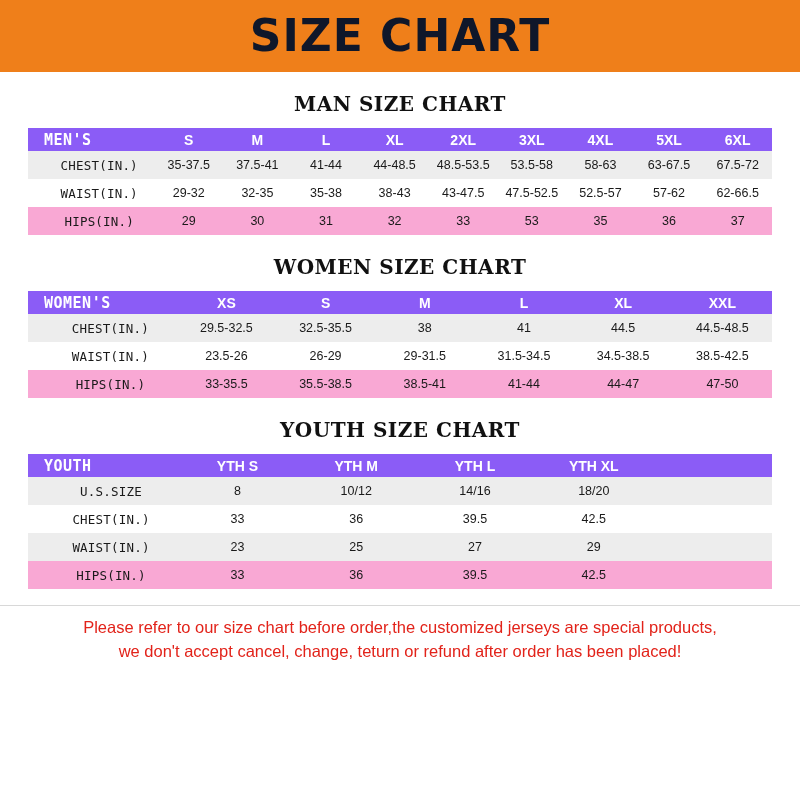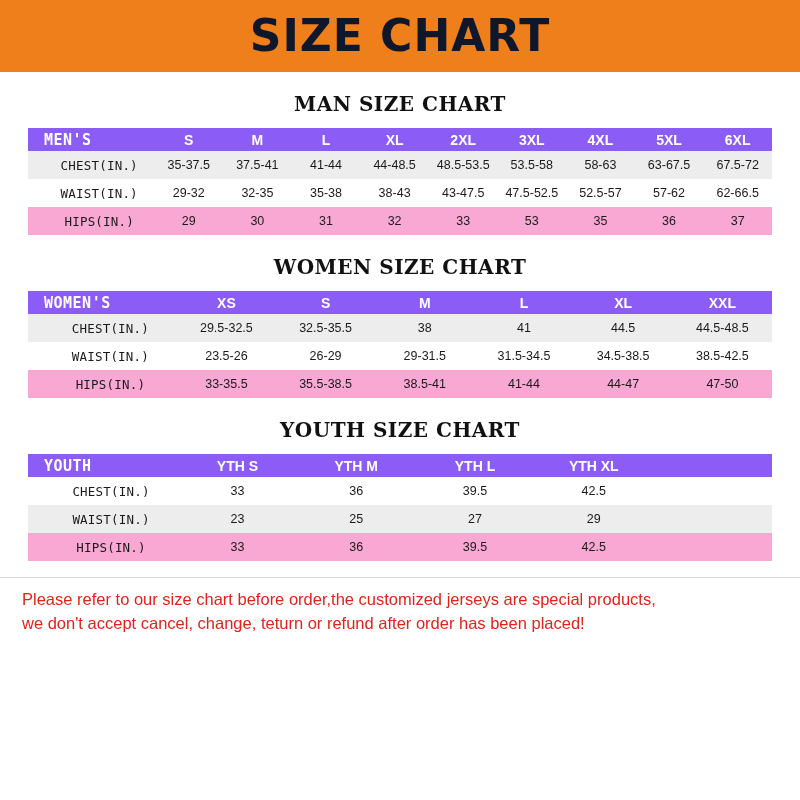--- a/index.html
+++ b/index.html
@@ -98,20 +98,21 @@
 
   
   .footer-note {
     margin-top: 16px;
     padding: 12px 22px;
     border-top: 1px solid #d8d8d8;
     padding-top: 10px;
     color: #e2231a;
     font-size: 16.5px;
     line-height: 1.45;
+    text-align: center;
     font-family: "Liberation Sans", sans-serif;
   }
   .footer-note .line { display: block; }
 </style>
 </head>
 <body>
 
 <div class="page">
 
   <div class="banner">
@@ -258,20 +259,28 @@
         <tr>
           <th class="rowlabel">YOUTH</th>
           <th>YTH S</th>
           <th>YTH M</th>
           <th>YTH L</th>
           <th>YTH XL</th>
           <th></th>
         </tr>
       </thead>
       <tbody>
+        <tr class="band-light">
+          <td class="rowlabel">U.S.SIZE</td>
+          <td>8</td>
+          <td>10/12</td>
+          <td>14/16</td>
+          <td>18/20</td>
+          <td></td>
+        </tr>
         <tr class="band-mid">
           <td class="rowlabel">CHEST(IN.)</td>
           <td>33</td>
           <td>36</td>
           <td>39.5</td>
           <td>42.5</td>
           <td></td>
         </tr>
         <tr class="band-light">
           <td class="rowlabel">WAIST(IN.)</td>

